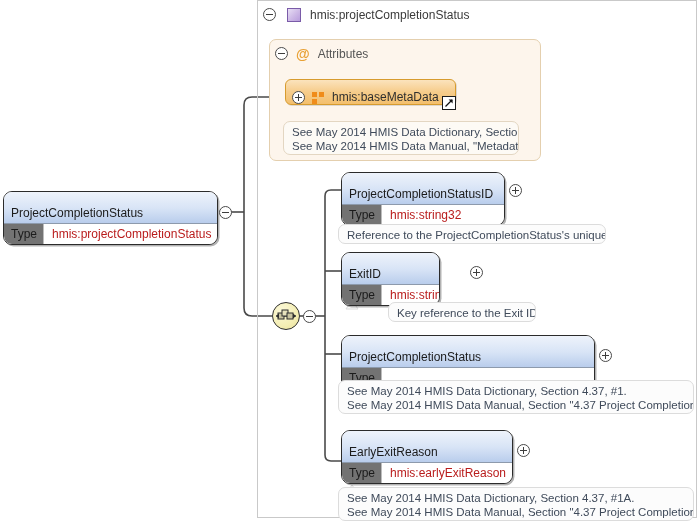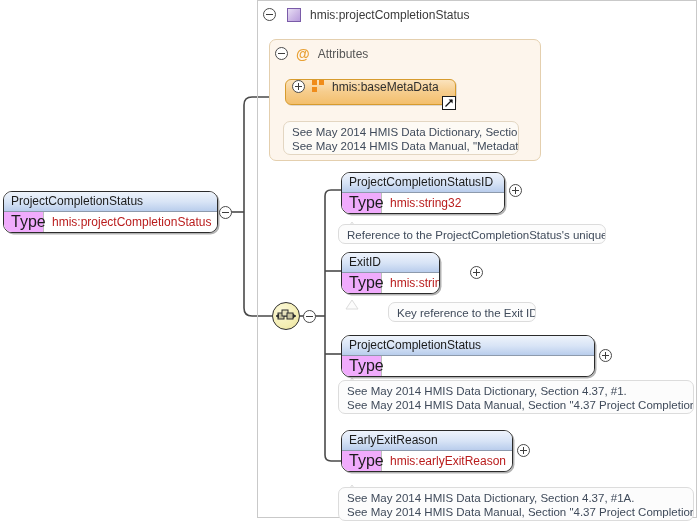--- a/index.html
+++ b/index.html
@@ -107,21 +107,21 @@
   }
 
   
   .agbox {
     position: absolute;
     box-sizing: border-box;
     border: 1px solid #d79b2e;
     border-radius: 6px 6px 6px 6px;
     background: linear-gradient(to bottom, #fbe3bd 0%, #f6cd8d 48%, #f3bf6d 100%);
     display: flex;
-    align-items: flex-start;
+    align-items: flex-end;
     gap: 7px;
     padding: 0 8px 0 6px;
     font-size: 12px;
     color: #2f2f2f;
     white-space: nowrap;
     box-shadow: 1px 1px 0 rgba(0,0,0,0.12);
   }
   
   .ag-glyph {
     position: relative;
@@ -153,40 +153,40 @@
     box-sizing: border-box;
     border: 1px solid #2b2b2b;
     border-radius: 9px;
     background: #ffffff;
     overflow: hidden;
     box-shadow: 1.5px 1.5px 0 rgba(0,0,0,0.30);
   }
   .elbox .el-head {
     height: 19px;
     line-height: 19px;
-    padding: 0 6px 0 7px;
+    padding: 12px 6px 0 7px;
     font-size: 12px;
     color: #1b1b1b;
     background: linear-gradient(to bottom, #eef3fb 0%, #d8e4f6 52%, #b9cdec 100%);
     border-bottom: 1px solid #8d9aac;
     white-space: nowrap;
     overflow: hidden;
   }
   .elbox .el-type {
     height: 20px;
     display: flex;
     align-items: stretch;
     background: #ffffff;
   }
   .elbox .el-type .k {
     width: 40px;
     flex: 0 0 40px;
-    background: #f0abfc;
+    background: #737373;
     border-right: 1px solid #bdbdbd;
-    font-size: 16px;
+    font-size: 12px;
     color: #1b1b1b;
     line-height: 20px;
     padding-left: 7px;
     box-sizing: border-box;
     white-space: nowrap;
   }
   .elbox .el-type .v {
     flex: 1 1 auto;
     font-size: 12px;
     color: #b91c1c;

